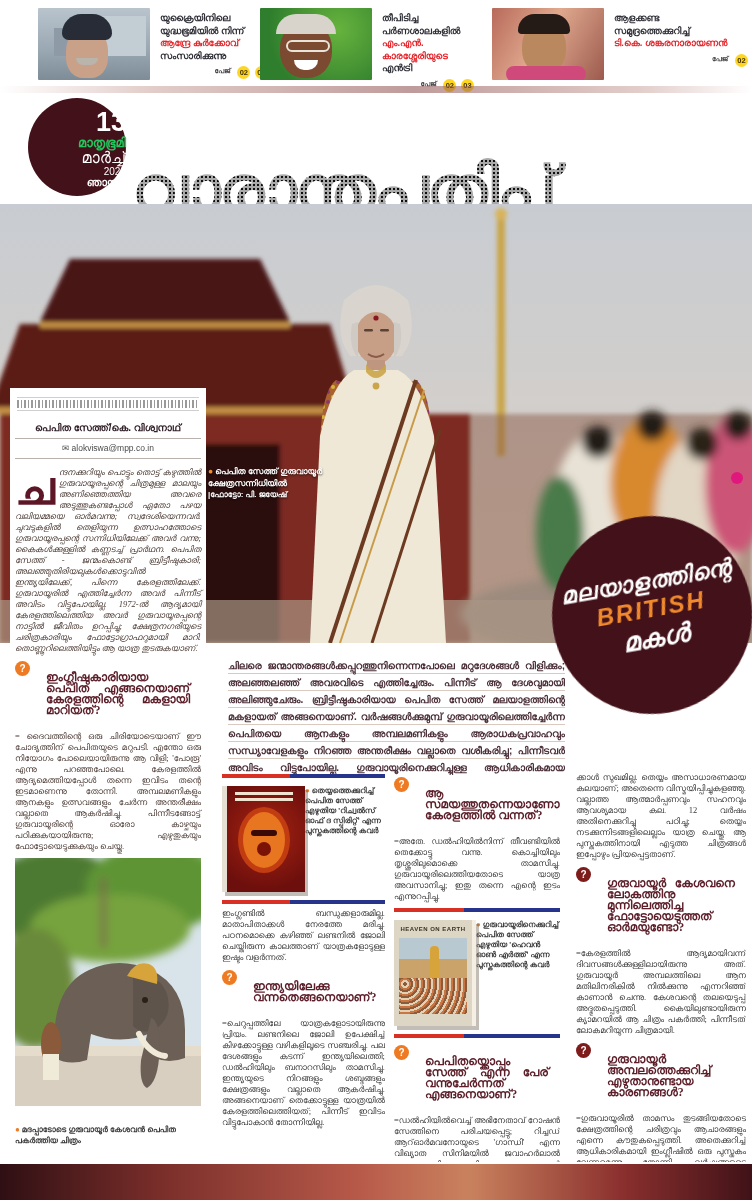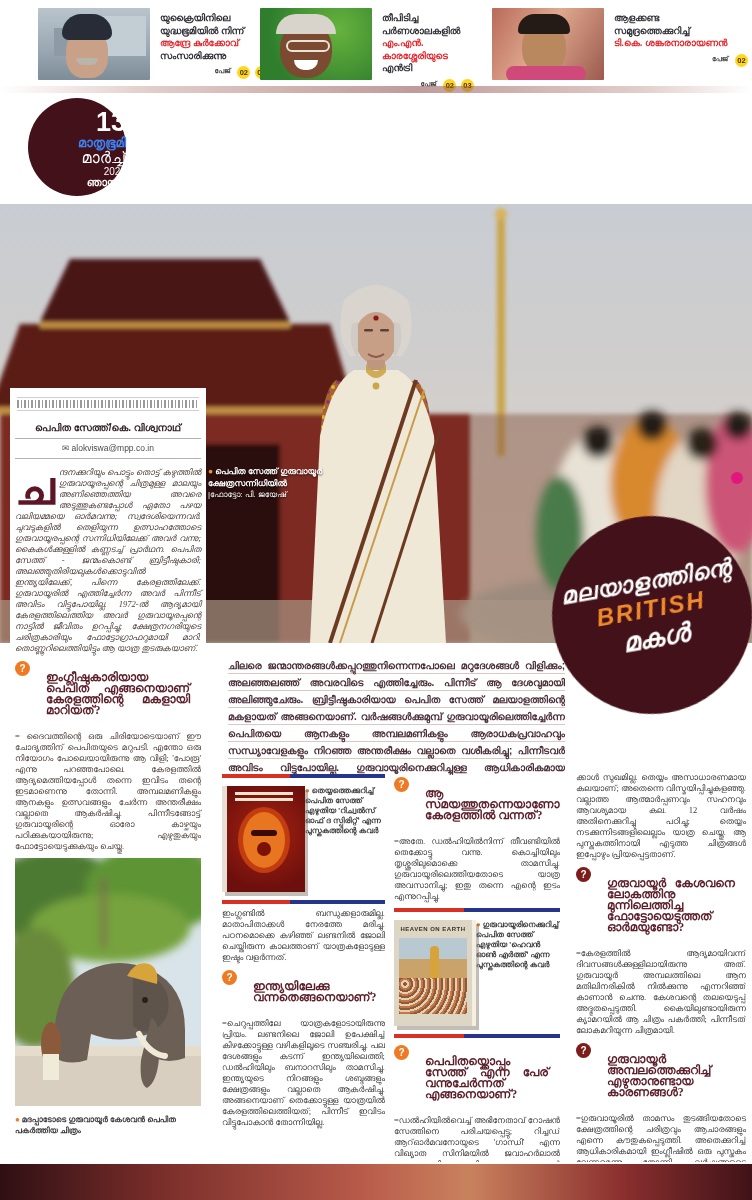--- a/index.html
+++ b/index.html
@@ -35,34 +35,34 @@
   .ph3 .sh{position:absolute;left:14px;top:58px;width:80px;height:16px;border-radius:10px;background:#cf4a7a;}
 
   .rule-soft{position:absolute;left:0;top:86px;width:752px;height:7px;
              background:linear-gradient(90deg,#ffffff,#caa49e 20%,#8a4a48 55%,#caa49e 85%,#ffffff);opacity:.55;}
 
   
   .masthead{position:absolute;left:0;top:96px;width:752px;height:108px;}
   .datecircle{position:absolute;left:28px;top:2px;width:98px;height:98px;border-radius:50%;background:#431119;
               color:#fff;text-align:right;line-height:1.05;}
   .d-day{display:block;font-size:27px;font-weight:bold;margin-top:10px;}
-  .d-brand{display:block;font-size:13px;font-weight:bold;color:#3b82f6;}
+  .d-brand{display:block;font-size:13px;font-weight:bold;color:#22c55e;}
   .d-month{display:block;font-size:16px;}
   .d-year{display:block;font-size:10px;}
   .d-week{display:block;font-size:11px;font-weight:bold;}
   .mast-title{position:absolute;left:132px;top:-4px;width:618px;height:110px;overflow:hidden;
       font-weight:800;font-size:64px;letter-spacing:-2px;white-space:nowrap;line-height:108px;
       background-image:radial-gradient(#15120f 34%,rgba(0,0,0,0) 40%);background-size:4px 4px;
       -webkit-background-clip:text;background-clip:text;color:rgba(10,10,10,0.35);}
 
   
   .hero{position:absolute;left:0;top:204px;width:752px;height:439px;overflow:hidden;background:#404040;}
   .hero-caption{position:absolute;left:208px;top:262px;width:130px;color:#fff;font-size:8.5px;font-weight:bold;line-height:11.5px;text-shadow:0 1px 2px rgba(0,0,0,.7);}
   .hero-caption .bul{color:#f08a2d;margin-right:2px;}
-  .hero-credit{display:block;font-weight:normal;font-size:8px;}
+  .hero-credit{display:block;font-weight:bold;font-size:8px;}
   .pinkdot{position:absolute;left:731px;top:268px;width:12px;height:12px;border-radius:50%;background:#e0187e;}
 
   
   .badge{position:absolute;left:552px;top:516px;width:200px;height:198px;border-radius:50%;background:#431119;
          transform:rotate(-10deg);text-align:center;color:#fff;}
   .badge .b1{display:block;margin-top:52px;font-size:23px;font-weight:bold;font-style:italic;letter-spacing:1px;}
   .badge .b2{display:block;font-size:24px;font-weight:800;font-style:italic;color:#f08a2d;letter-spacing:2px;}
   .badge .b3{display:block;font-size:26px;font-weight:bold;font-style:italic;}
 
   
@@ -112,21 +112,21 @@
   .bk2{background:#ddd6c4;border-right:4px solid #f4efe2;}
   .bk2 .ttl2{position:absolute;left:0;top:4px;width:100%;text-align:center;font-family:"Liberation Sans",sans-serif;
              font-size:6px;font-weight:bold;color:#3a3226;letter-spacing:.5px;}
   .bk2 .photo{position:absolute;left:5px;top:18px;right:5px;height:76px;
       background:linear-gradient(180deg,#b9c9d2 0 28%,#caa36a 28% 100%);overflow:hidden;}
   .bk2 .statue{position:absolute;left:45%;top:8px;width:9px;height:34px;background:#d7a43c;border-radius:4px 4px 2px 2px;}
   .bk2 .crowd{position:absolute;left:0;bottom:0;width:100%;height:36px;
       background:repeating-radial-gradient(circle at 6px 6px,#7a4a2e 0 2px,#e8dcc8 2px 4px,#c86a3a 4px 6px);opacity:.8;}
   .bookcap{font-family:"Liberation Sans",sans-serif;font-size:7.8px;line-height:10px;font-weight:bold;color:#3a3a3a;text-align:left;}
   .bookcap .bul,.figcap .bul{color:#ee7b23;margin-right:2px;}
-  .figcap{font-family:"Liberation Sans",sans-serif;font-size:8px;line-height:10.5px;font-weight:bold;color:#3a3a3a;margin-top:9px;text-align:left;}
+  .figcap{font-family:"Liberation Sans",sans-serif;font-size:8px;line-height:10.5px;font-weight:bold;color:#3a3a3a;margin-top:19px;text-align:left;}
 
   .artbox{display:block;}
   .bottomstrip{position:absolute;left:0;top:1164px;width:752px;height:36px;overflow:hidden;}
   .bottomstrip .blur{position:absolute;left:-10px;top:-8px;right:-10px;bottom:-8px;filter:blur(3px);
       background:linear-gradient(90deg,#2a0d12,#7a2e2a 22%,#b85a4a 48%,#c9825e 62%,#8a2f2e 82%,#3a1016);}
 </style>
 </head>
 <body>
 
 <div class="page">
@@ -191,20 +191,21 @@
   <div class="rule-soft"></div>
 
   <section class="masthead">
     <div class="datecircle">
       <span class="d-day">13</span>
       <span class="d-brand">മാതൃഭൂമി</span>
       <span class="d-month">മാർച്ച്</span>
       <span class="d-year">2022</span>
       <span class="d-week">ഞായർ</span>
     </div>
+    <h1 class="mast-title">വാരാന്തപ്പതിപ്പ്</h1>
   </section>
 
   <section class="hero">
     <svg width="752" height="439" viewBox="0 0 752 439">
       <defs>
         <linearGradient id="sky" x1="0" y1="0" x2="0" y2="1">
           <stop offset="0" stop-color="#c8ccd2"></stop>
             <stop offset="1" stop-color="#ded2c4"></stop>
         </linearGradient>
         <filter id="b5">

